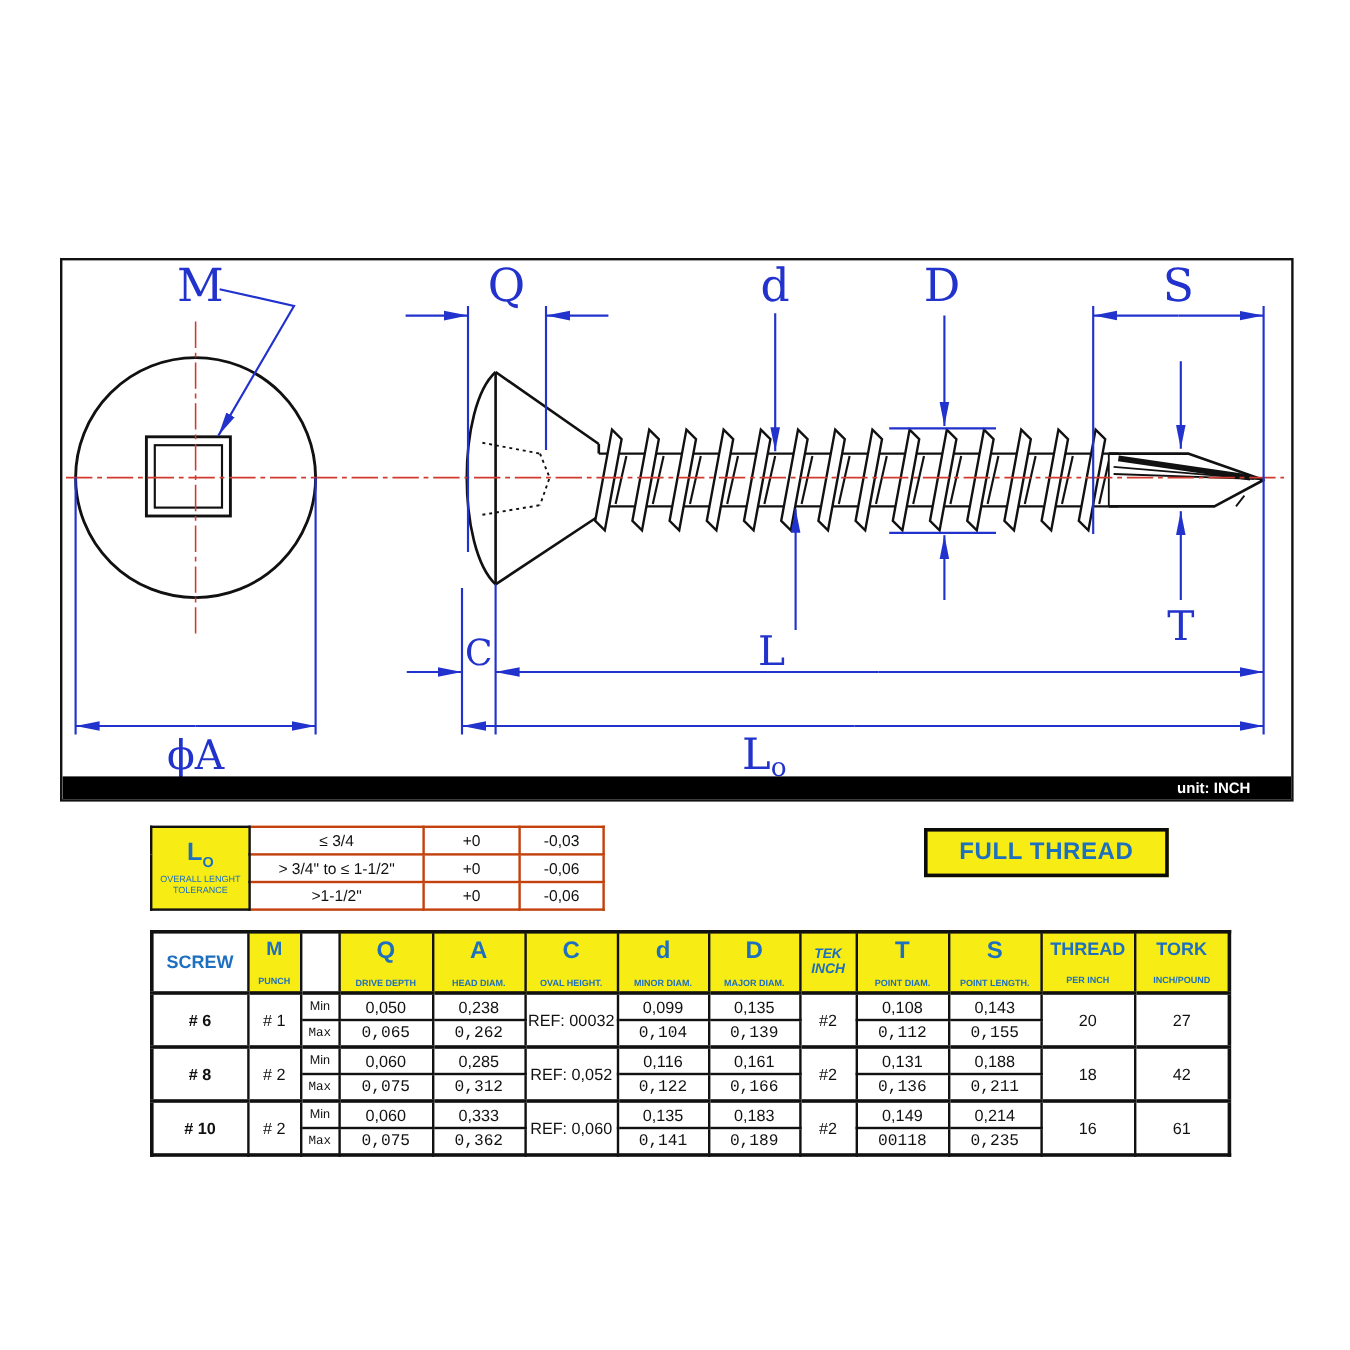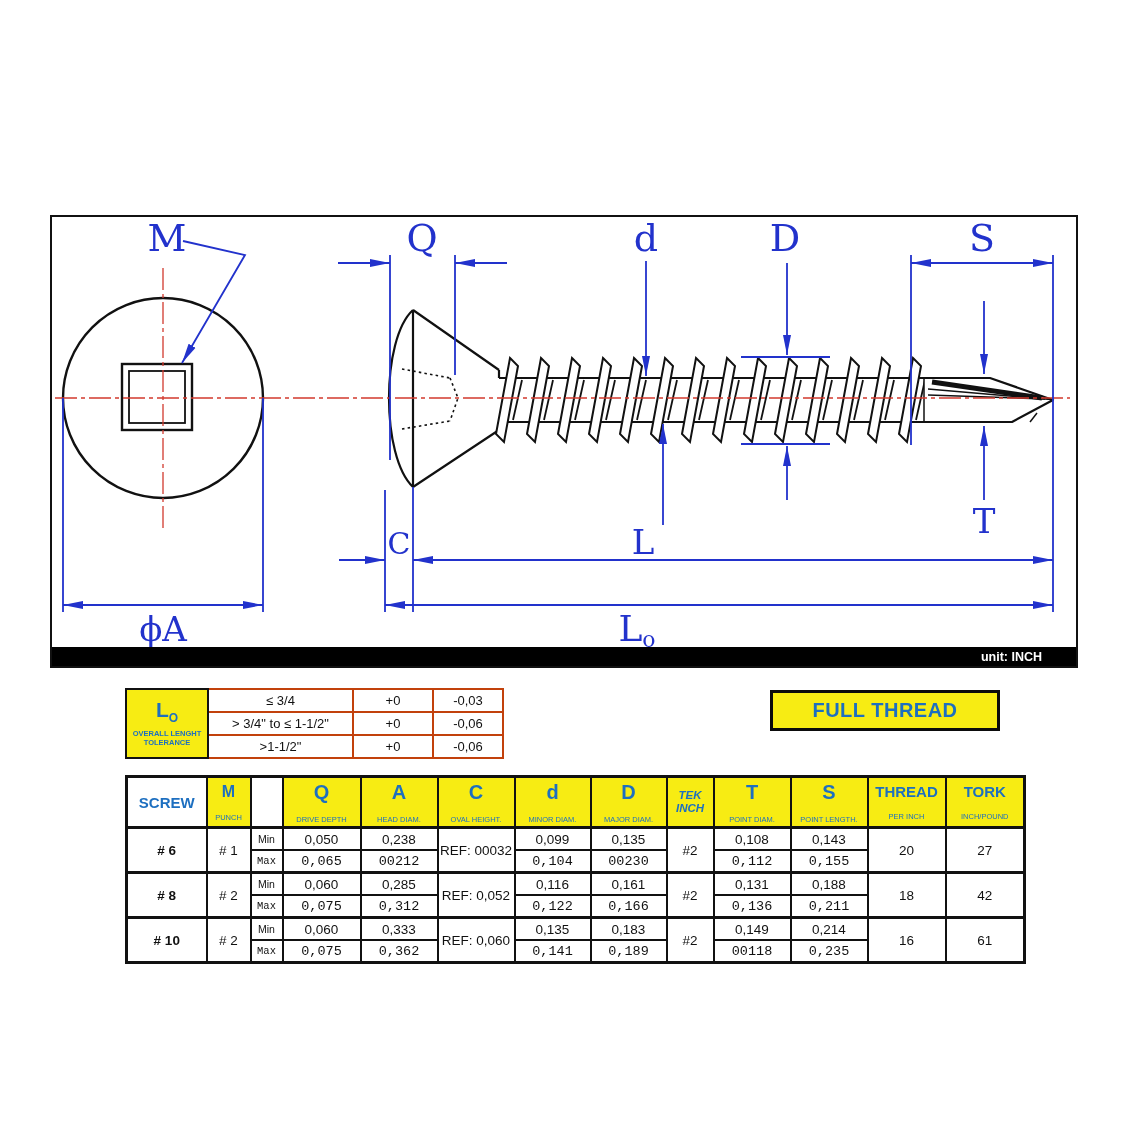--- a/index.html
+++ b/index.html
@@ -10,40 +10,40 @@
   #draw-box{position:absolute;left:50px;top:215px;width:1024px;height:449px;
             border:2px solid #111;background:#fff;}
 
   
   #tol-table{position:absolute;left:125px;top:688px;border-collapse:collapse;table-layout:fixed;}
   #tol-table td{border:2px solid #c2410c;text-align:center;vertical-align:middle;
                 font-size:13px;color:#111;padding:0;height:21px;background:#fff;}
   #tol-table td.tol-head{background:#f7ec13;border:2.5px solid #111;width:80px;}
   #tol-table .tol-sym{color:#1d6fc0;font-weight:bold;font-size:21px;line-height:20px;}
   #tol-table .tol-sym sub{font-size:12px;}
-  #tol-table .tol-cap{color:#1d6fc0;font-weight:bold;font-size:7.5px;line-height:9px;}
+  #tol-table .tol-cap{color:#1d6fc0;font-weight:normal;font-size:7.5px;line-height:9px;}
   #tol-table col.c-range{width:145px;} #tol-table col.c-plus{width:80px;} #tol-table col.c-minus{width:70px;}
 
   
-  #full-thread{position:absolute;left:770px;top:690px;width:230px;height:41px;
+  #full-thread{position:absolute;left:770px;top:690px;width:204px;height:41px;
                background:#f7ec13;border:3px solid #0b0b0b;box-sizing:border-box;
                display:flex;align-items:center;justify-content:center;
                color:#1d6fc0;font-weight:bold;font-size:20px;letter-spacing:.5px;}
 
   
   #spec-table{position:absolute;left:125px;top:775px;border-collapse:collapse;table-layout:fixed;
               border:3px solid #111;}
   #spec-table th,#spec-table td{border:2px solid #111;padding:0;text-align:center;vertical-align:middle;background:#fff;}
   #spec-table th{height:48px;background:#f7ec13;}
   #spec-table th.white{background:#fff;}
   #spec-table .h-main{display:block;color:#1d6fc0;font-weight:bold;font-size:20px;line-height:22px;}
   #spec-table .h-main.small{font-size:15px;line-height:17px;}
   #spec-table .h-main.med{font-size:16px;line-height:18px;}
   #spec-table .h-main.tek{font-size:11.5px;line-height:13px;font-style:italic;}
-  #spec-table .h-sub{display:block;color:#1d6fc0;font-weight:normal;font-size:7.5px;line-height:9px;margin-top:12px;}
+  #spec-table .h-sub{display:block;color:#1d6fc0;font-weight:bold;font-size:7.5px;line-height:9px;margin-top:12px;}
   #spec-table td{font-size:13.5px;color:#111;height:20px;}
   #spec-table td.screw{font-weight:bold;}
   #spec-table td.mm{font-size:10.5px;}
   #spec-table tr.grp td{border-top:3px solid #111;}
   #spec-table tr.mx td{border-top:1.5px solid #111;font-family:Liberation Mono, monospace;}
 </style>
 </head>
 <body>
 
 <div id="page">
@@ -280,23 +280,23 @@
         <td>0,135</td>
         <td rowspan="2">#2</td>
         <td>0,108</td>
         <td>0,143</td>
         <td rowspan="2">20</td>
         <td rowspan="2">27</td>
       </tr>
       <tr class="mx">
         <td class="mm">Max</td>
         <td>0,065</td>
-        <td>00212</td>
+        <td>0,262</td>
         <td>0,104</td>
-        <td>00230</td>
+        <td>0,139</td>
         <td>0,112</td>
         <td>0,155</td>
       </tr>
 
       <tr class="grp">
         <td class="screw" rowspan="2"># 8</td>
         <td rowspan="2"># 2</td>
         <td class="mm">Min</td>
         <td>0,060</td>
         <td>0,285</td>

